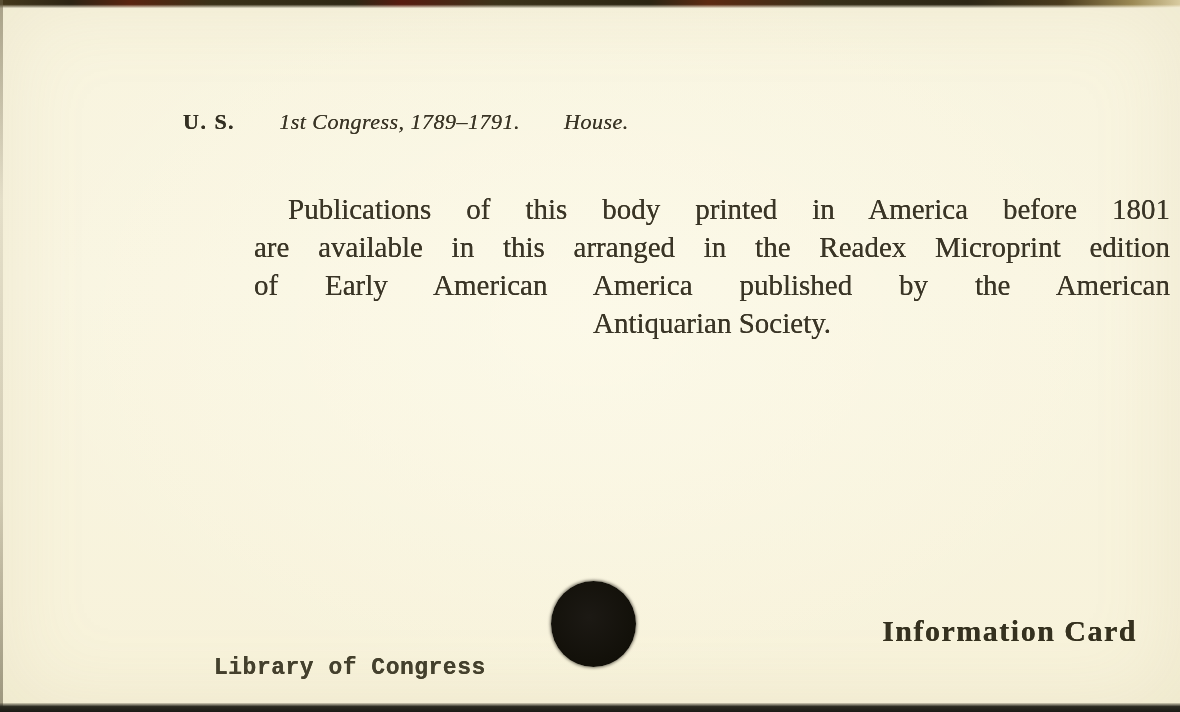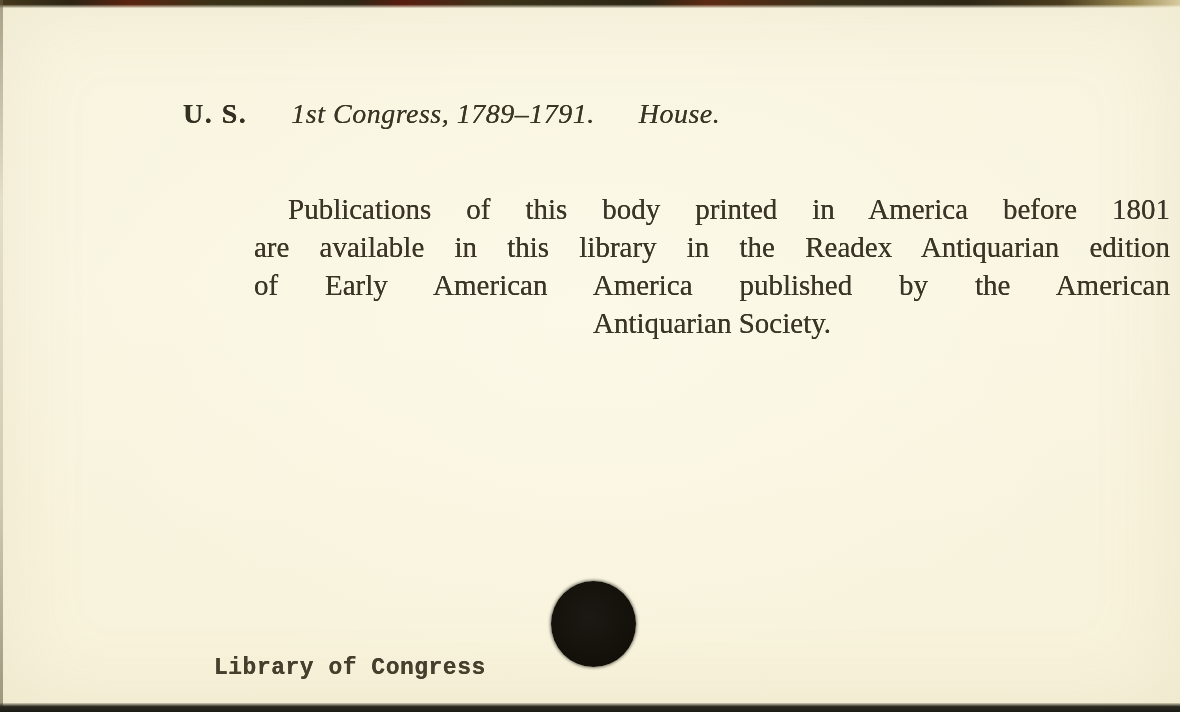--- a/index.html
+++ b/index.html
@@ -36,22 +36,22 @@
   }
   .edge-left {
     position: absolute; top: 0; left: 0; width: 3px; height: 100%;
     background: linear-gradient(180deg, #6b6248 0%, rgba(107,98,72,.2) 28%,
                 rgba(107,98,72,.45) 70%, #57503a 100%);
     opacity: .55;
   }
 
   
   .heading {
-    position: absolute; left: 183px; top: 96px;
-    font-size: 28px; line-height: 36px; white-space: nowrap;
+    position: absolute; left: 183px; top: 104px;
+    font-size: 22px; line-height: 36px; white-space: nowrap;
     text-shadow: 0 0 .6px currentColor;
   }
   .heading .author {
     font-weight: bold; letter-spacing: 1.5px; color: #332f22;
     margin-right: 44px;
   }
   .heading .title {
     font-style: italic; letter-spacing: .5px; margin-right: 44px;
   }
   .heading .section { font-style: italic; letter-spacing: .5px; }
@@ -97,24 +97,25 @@
   <div class="edge-left"></div>
   <div class="edge-bottom"></div>
 
   <div class="heading">
     <span class="author">U. S.</span><span class="title">1st Congress, 1789–1791.</span><span class="section">House.</span>
   </div>
 
   <div class="bodytext">
     <div>
       <div class="line just indent">Publications of this body printed in America before 1801</div>
-      <div class="line just">are available in this library in the Readex Antiquarian edition</div>
+      <div class="line just">are available in this arranged in the Readex Microprint edition</div>
       <div class="line just">of Early American America published by the American</div>
       <div class="line">Antiquarian Society.</div>
     </div>
   </div>
 
   <div class="hole"></div>
 
   <div class="institution">Library of Congress</div>
 
+  <div class="card-type">Information Card</div>
 
 </div>
 
 </body></html>

